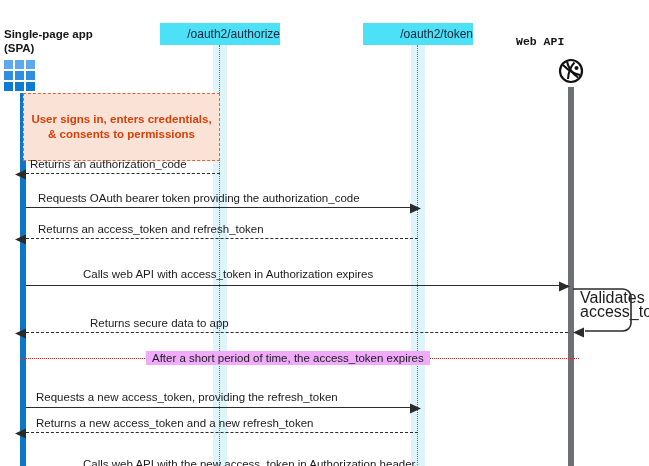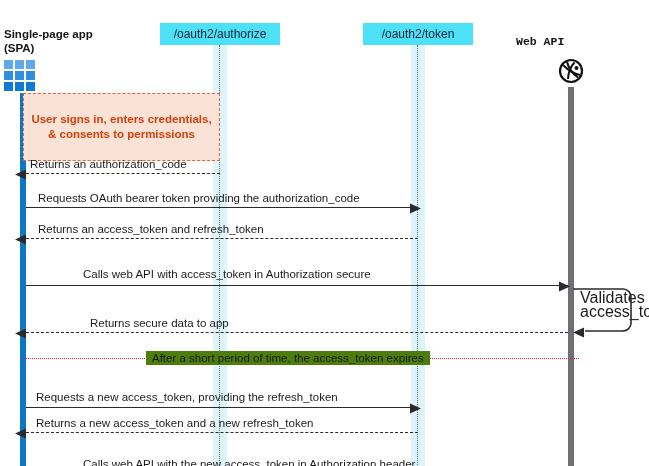--- a/index.html
+++ b/index.html
@@ -27,21 +27,21 @@
     font-size: 11.5px;
     color: #161616;
     line-height: 14px;
     white-space: pre-line;
   }
   .endpoint-box {
     position: absolute;
     background: #4ce1f7;
     color: #13233a;
     font-size: 12px;
-    text-align: center;
+    text-align: right;
     line-height: 22px;
     height: 22px;
     white-space: nowrap;
   }
 
   
   .lifeline-band {
     position: absolute;
     background: #ddf4fb;
   }
@@ -113,21 +113,21 @@
   
   .divider-line {
     position: absolute;
     height: 0;
     border-top: 1.4px dotted #ef2222;
   }
   .divider-label {
     position: absolute;
     font-size: 11.5px;
     color: #1b1b1b;
-    background: #4d7c0f;
+    background: #f0abfc;
     white-space: nowrap;
     text-align: center;
     padding: 0 6px;
     line-height: 14px;
   }
 
   
   .selfmsg-label {
     position: absolute;
     font-size: 16px;
@@ -199,21 +199,21 @@
   </div>
 
   <div class="msg-label" style="left:38px; top:201px;">Returns an access_token and refresh_token</div>
   <div class="msg-line dashed" style="left:26px; top:217px; width:392px;"></div>
   <div class="arrowhead" style="left:15px; top:211px;">
     <svg width="13" height="13" viewBox="0 0 13 13">
         <path d="M0 6.5 L11 1.5 L11 11.5 Z" fill="#2b2b2b"></path>
       </svg>
   </div>
 
-  <div class="msg-label" style="left:83px; top:246px;">Calls web API with access_token in Authorization secure</div>
+  <div class="msg-label" style="left:83px; top:246px;">Calls web API with access_token in Authorization expires</div>
   <div class="msg-line solid" style="left:26px; top:264px; width:542px;"></div>
   <div class="arrowhead" style="left:557px; top:258px;">
     <svg width="13" height="13" viewBox="0 0 13 13">
         <path d="M13 6.5 L2 1.5 L2 11.5 Z" fill="#2b2b2b"></path>
       </svg>
   </div>
 
   <div class="selfmsg-label" style="left:580px; top:270px;">Validates
 access_token</div>
   <div style="position:absolute; left:571px; top:266px;">

